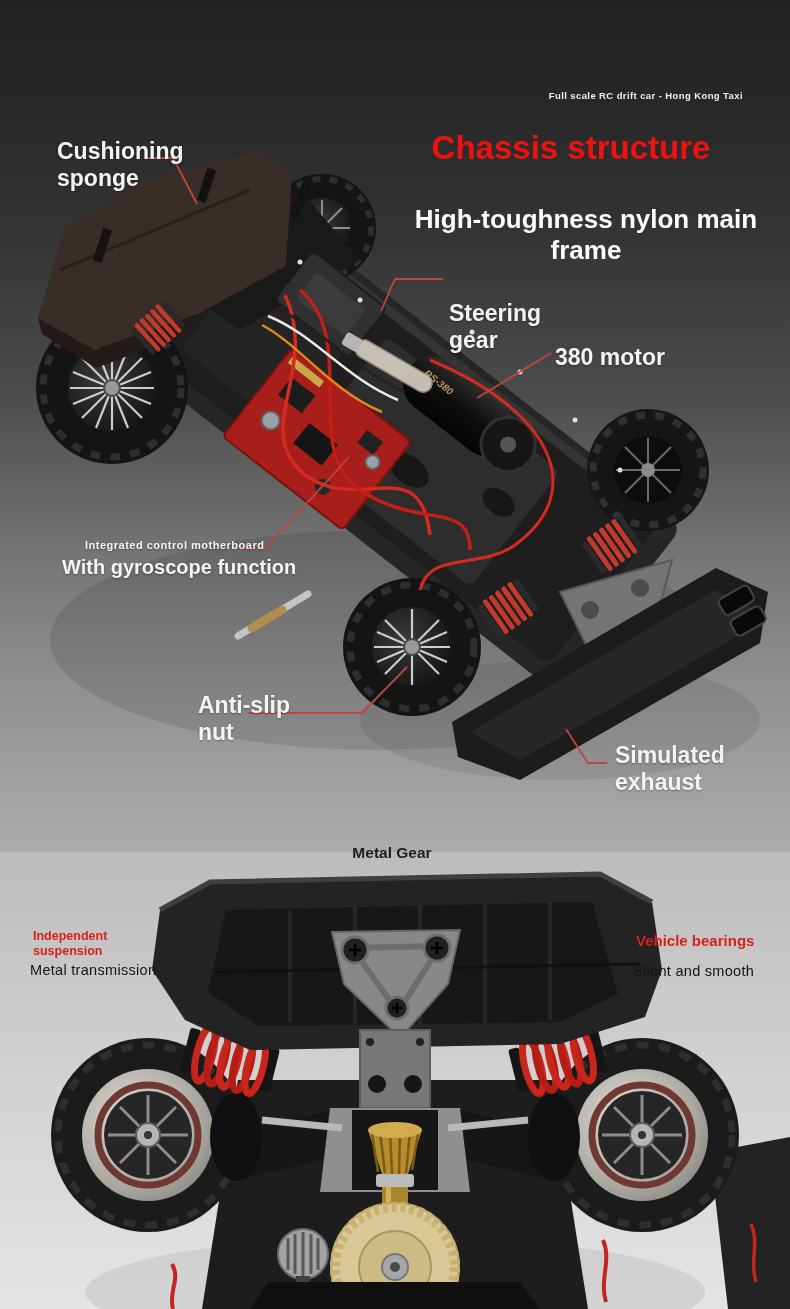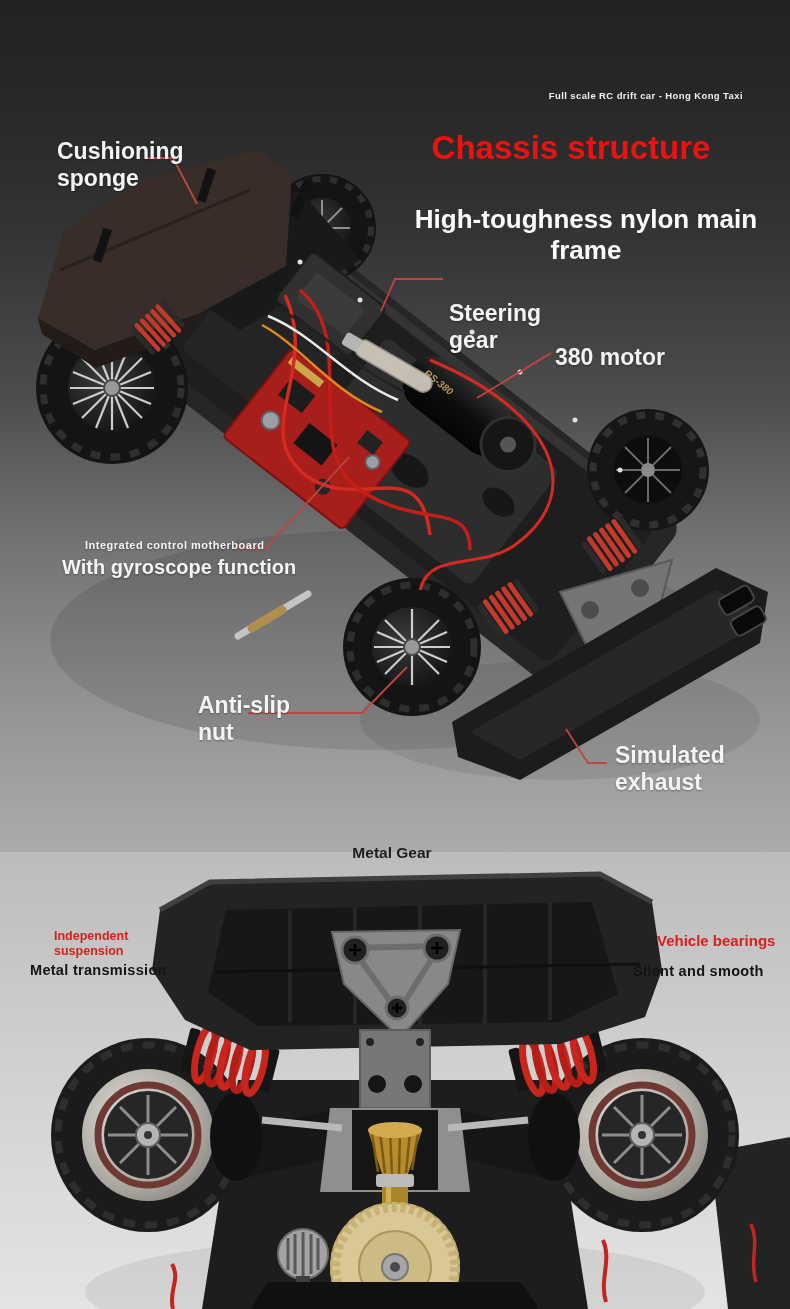--- a/index.html
+++ b/index.html
@@ -27,22 +27,22 @@
   .c-steering{left:449px;top:260px;margin-top:40px;}
   .c-motor{left:555px;top:344px;}
   .c-motherboard{left:85px;top:539px;font-size:11px;letter-spacing:0.5px;}
   .c-gyro{left:62px;top:556px;font-size:20px;}
   .c-antislip{left:198px;top:692px;}
   .c-exhaust{left:615px;top:742px;}
   .diff-title{position:absolute;left:292px;top:799px;width:200px;text-align:center;
     font-size:19px;font-weight:bold;color:#d9201b;}
   .diff-sub{position:absolute;left:292px;top:832px;width:200px;text-align:center;
     font-size:15.5px;font-weight:bold;color:#1d1d1d;margin-top:12px;}
-  .label-red{position:absolute;font-weight:bold;color:#d9201b;white-space:pre-line;line-height:1.2;margin-left:21px;}
-  .label-dark{position:absolute;font-weight:bold;color:#141414;letter-spacing:0.3px;}
+  .label-red{position:absolute;font-weight:bold;color:#d9201b;white-space:pre-line;line-height:1.2;}
+  .label-dark{position:absolute;font-weight:normal;color:#141414;letter-spacing:0.3px;}
   .l-indep{left:33px;top:929px;font-size:12.5px;}
   .l-metaltrans{left:30px;top:962px;font-size:14.5px;}
   .l-bearings{left:636px;top:932px;font-size:15px;}
   .l-silent{left:633px;top:963px;font-size:14.5px;}
 </style>
 </head>
 <body>
 
 <div class="page">
 

